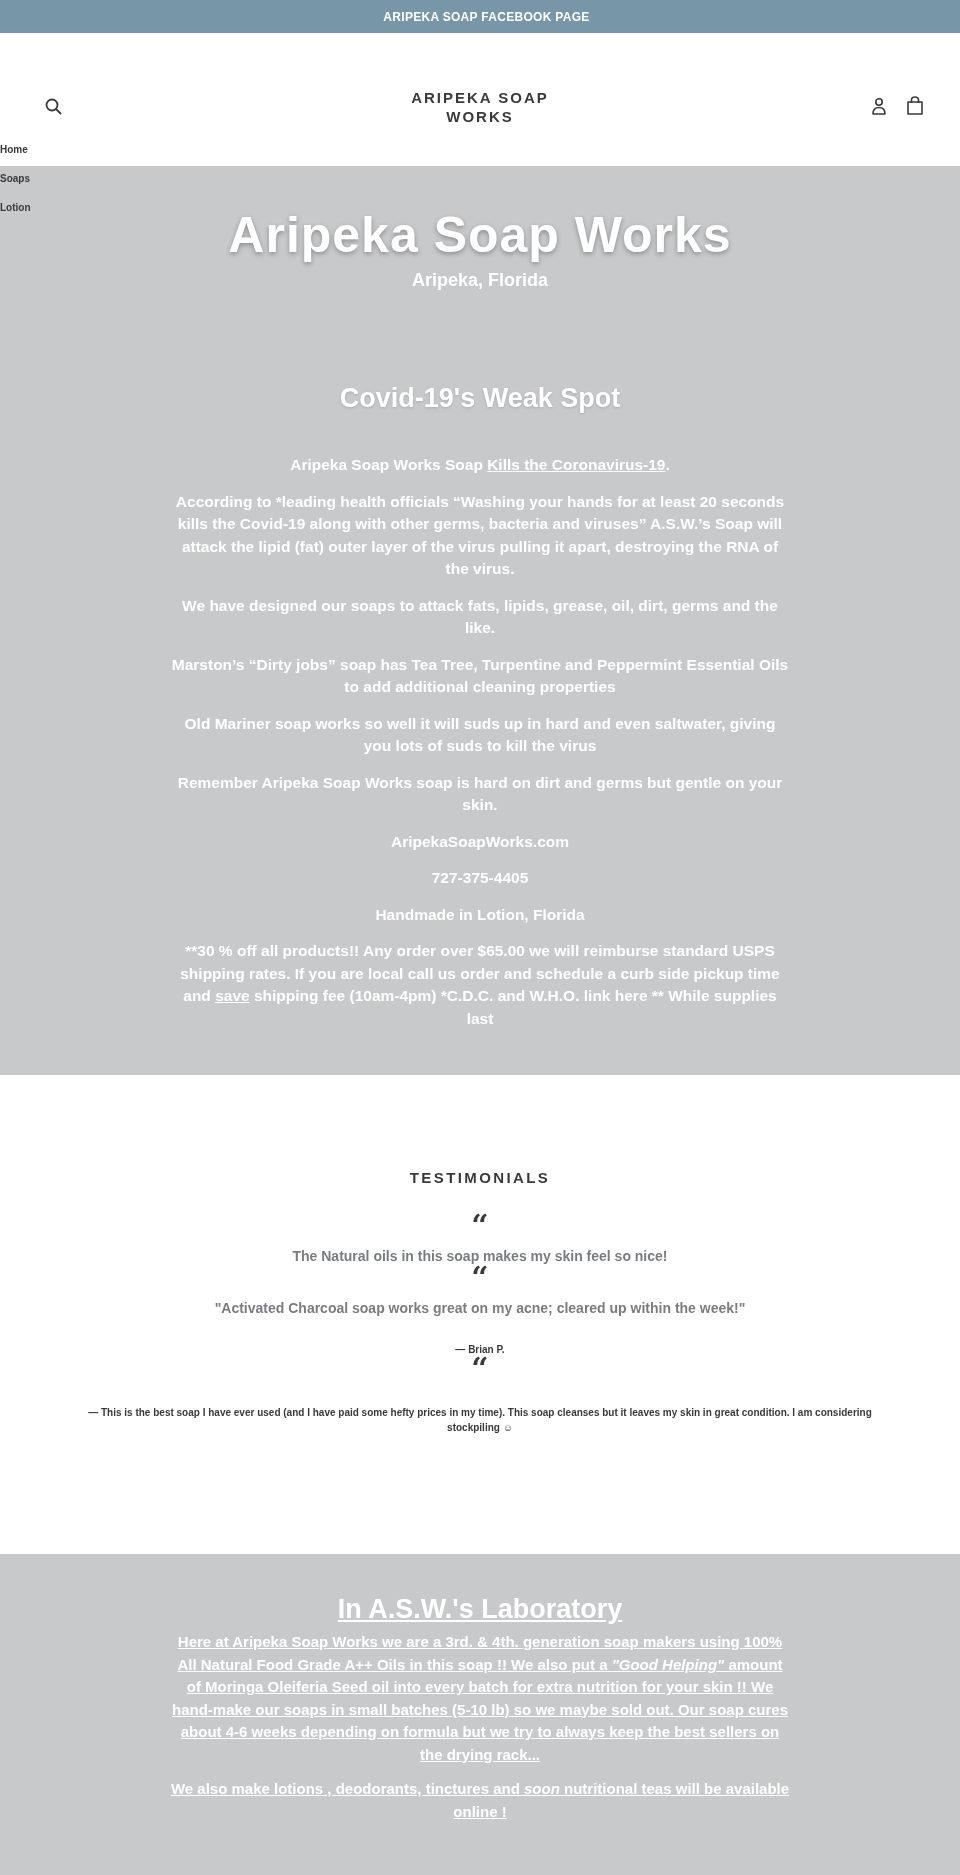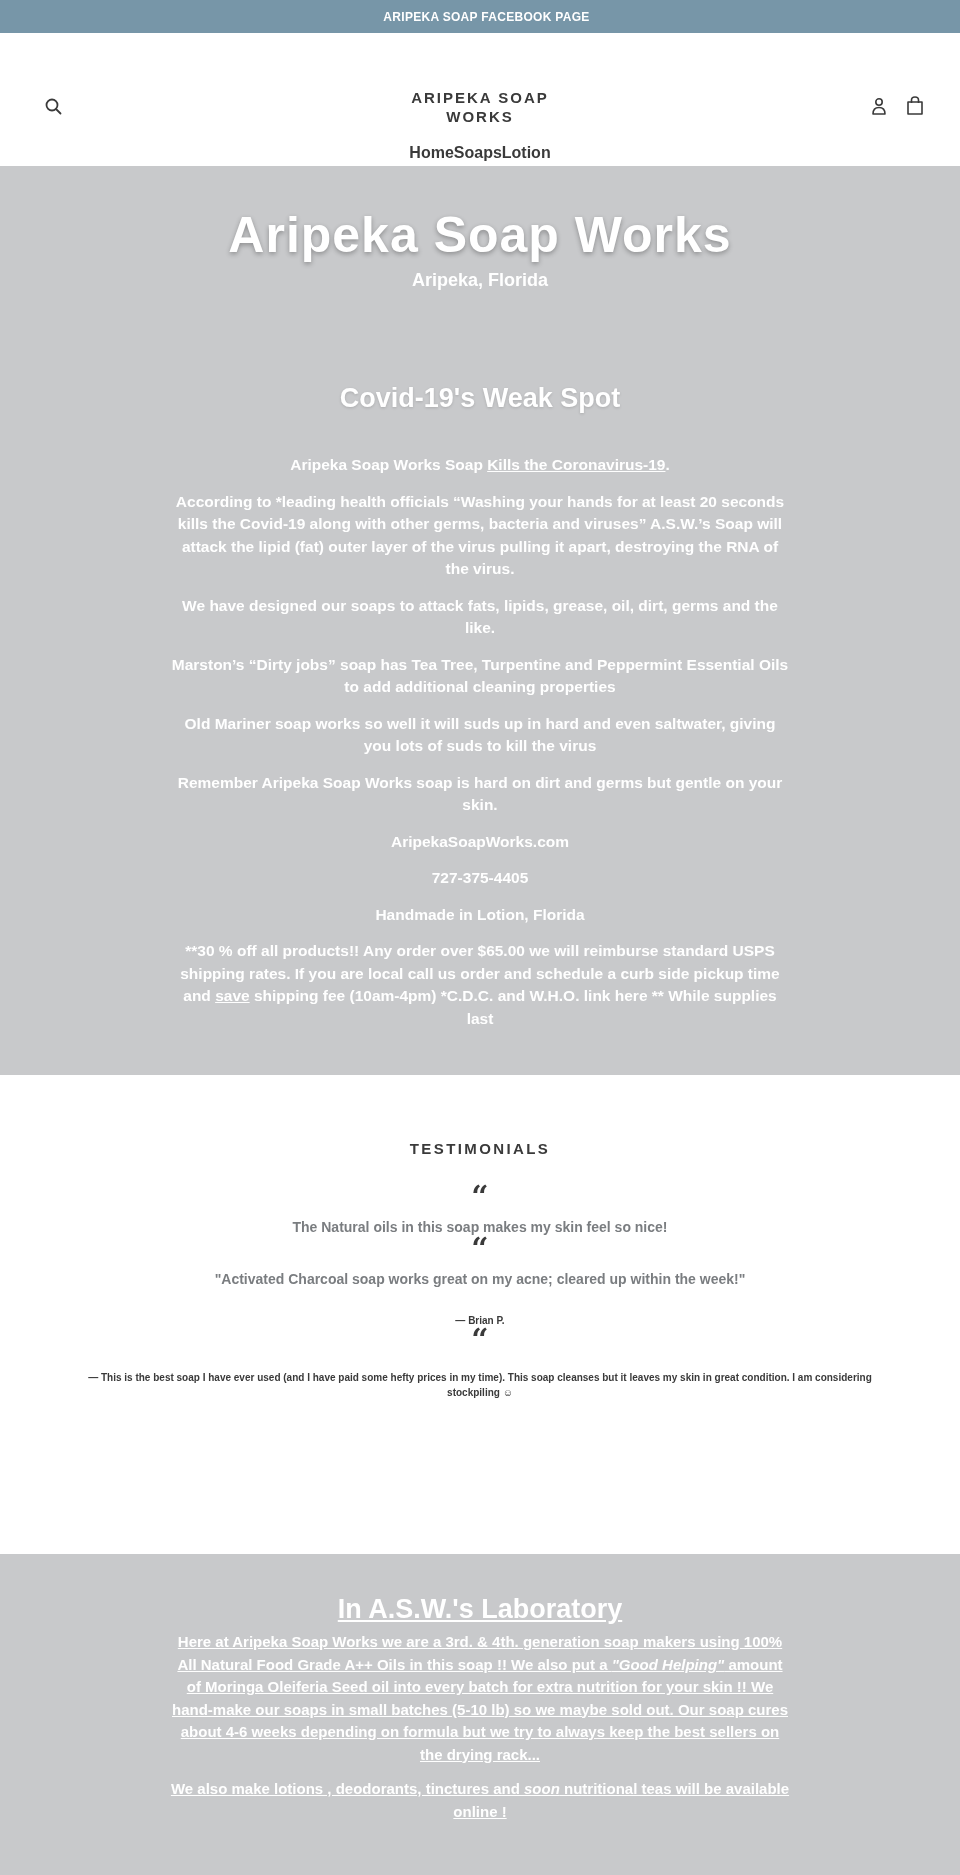--- a/index.html
+++ b/index.html
@@ -7,38 +7,38 @@
   body { font-family: "Liberation Sans", "DejaVu Sans", sans-serif; color: #3a3a3a; }
   a { color: inherit; }
 
   .announcement { height: 33px; background: #7796a8; color: #ffffff; display: flex; align-items: center; justify-content: center; font-size: 12px; font-weight: bold; letter-spacing: 0.3px; padding-left: 13px; }
 
   .header { position: relative; height: 133px; background: #ffffff; }
   .header .search-btn { position: absolute; left: 44px; top: 64px; width: 20px; height: 20px; cursor: pointer; }
   .header .account-btn { position: absolute; left: 870px; top: 64px; width: 18px; height: 20px; cursor: pointer; }
   .header .cart-btn { position: absolute; left: 905px; top: 62px; width: 20px; height: 22px; cursor: pointer; }
   .logo { position: absolute; left: 380px; top: 55px; width: 200px; text-align: center; font-size: 15px; font-weight: bold; letter-spacing: 2px; line-height: 19px; color: #3a3a3a; text-decoration: none; }
-  .nav { position: absolute; top: 111px; left: 0; right: 0; display: flex; justify-content: center; font-size: 16px; font-weight: bold; }
+  .nav { position: absolute; top: 111px; left: 0; right: 0; display: flex; justify-content: center; gap: 18px; font-size: 10px; font-weight: bold; flex-direction: column; }
   .nav a { text-decoration: none; color: #3a3a3a; }
 
   .hero { background: #c8c9cb; color: #ffffff; text-align: center; height: 909px; padding-top: 40px; }
   .hero .big-title { font-size: 50px; font-weight: bold; letter-spacing: 1px; text-shadow: 0 2px 5px rgba(0,0,0,0.3); }
   .hero .subtitle { font-size: 18px; font-weight: bold; margin-top: 6px; text-align: center; }
   .hero .section-title { font-size: 27px; font-weight: bold; margin-top: 92px; text-shadow: 0 1px 3px rgba(0,0,0,0.15); }
   .hero .body { width: 620px; margin: 40px auto 0; font-size: 15.5px; font-weight: bold; line-height: 22.5px; }
   .hero .body p { margin-bottom: 14px; }
   .hero .body a { text-decoration: underline; }
 
-  .testimonials { height: 479px; background: #ffffff; text-align: center; padding-top: 65px; }
+  .testimonials { height: 479px; background: #ffffff; text-align: center; padding-top: 94px; }
   .testimonials h2 { font-size: 15px; letter-spacing: 2.4px; font-weight: bold; color: #3a3a3a; }
   .quote-icon { font-family: "DejaVu Serif", serif; font-size: 30px; font-weight: bold; color: #3a3a3a; line-height: 20px; height: 20px; margin-top: 30px; }
   .quote-icon.tight { margin-top: 4px; }
   .t-text { font-size: 14px; font-weight: bold; color: #7a7d80; margin-top: 12px; }
   .t-author { font-size: 10px; font-weight: bold; color: #3a3a3a; margin-top: 28px; }
-  .t-long { font-size: 10px; font-weight: bold; color: #3a3a3a; width: 790px; margin: 20px auto 0; line-height: 15px; }
+  .t-long { font-size: 10px; font-weight: bold; color: #3a3a3a; width: 790px; margin: 26px auto 0; line-height: 15px; }
 
   .lab { background: #c8c9cb; color: #ffffff; text-align: center; height: 321px; padding-top: 40px; text-decoration: underline; }
   .lab h2 { font-size: 27px; font-weight: bold; }
   .lab .body { width: 620px; margin: 6px auto 0; font-size: 15px; font-weight: bold; line-height: 22.5px; }
   .lab .body p { margin-bottom: 12px; }
   .lab em { font-style: italic; }
 </style>
 </head>
 <body>
 

